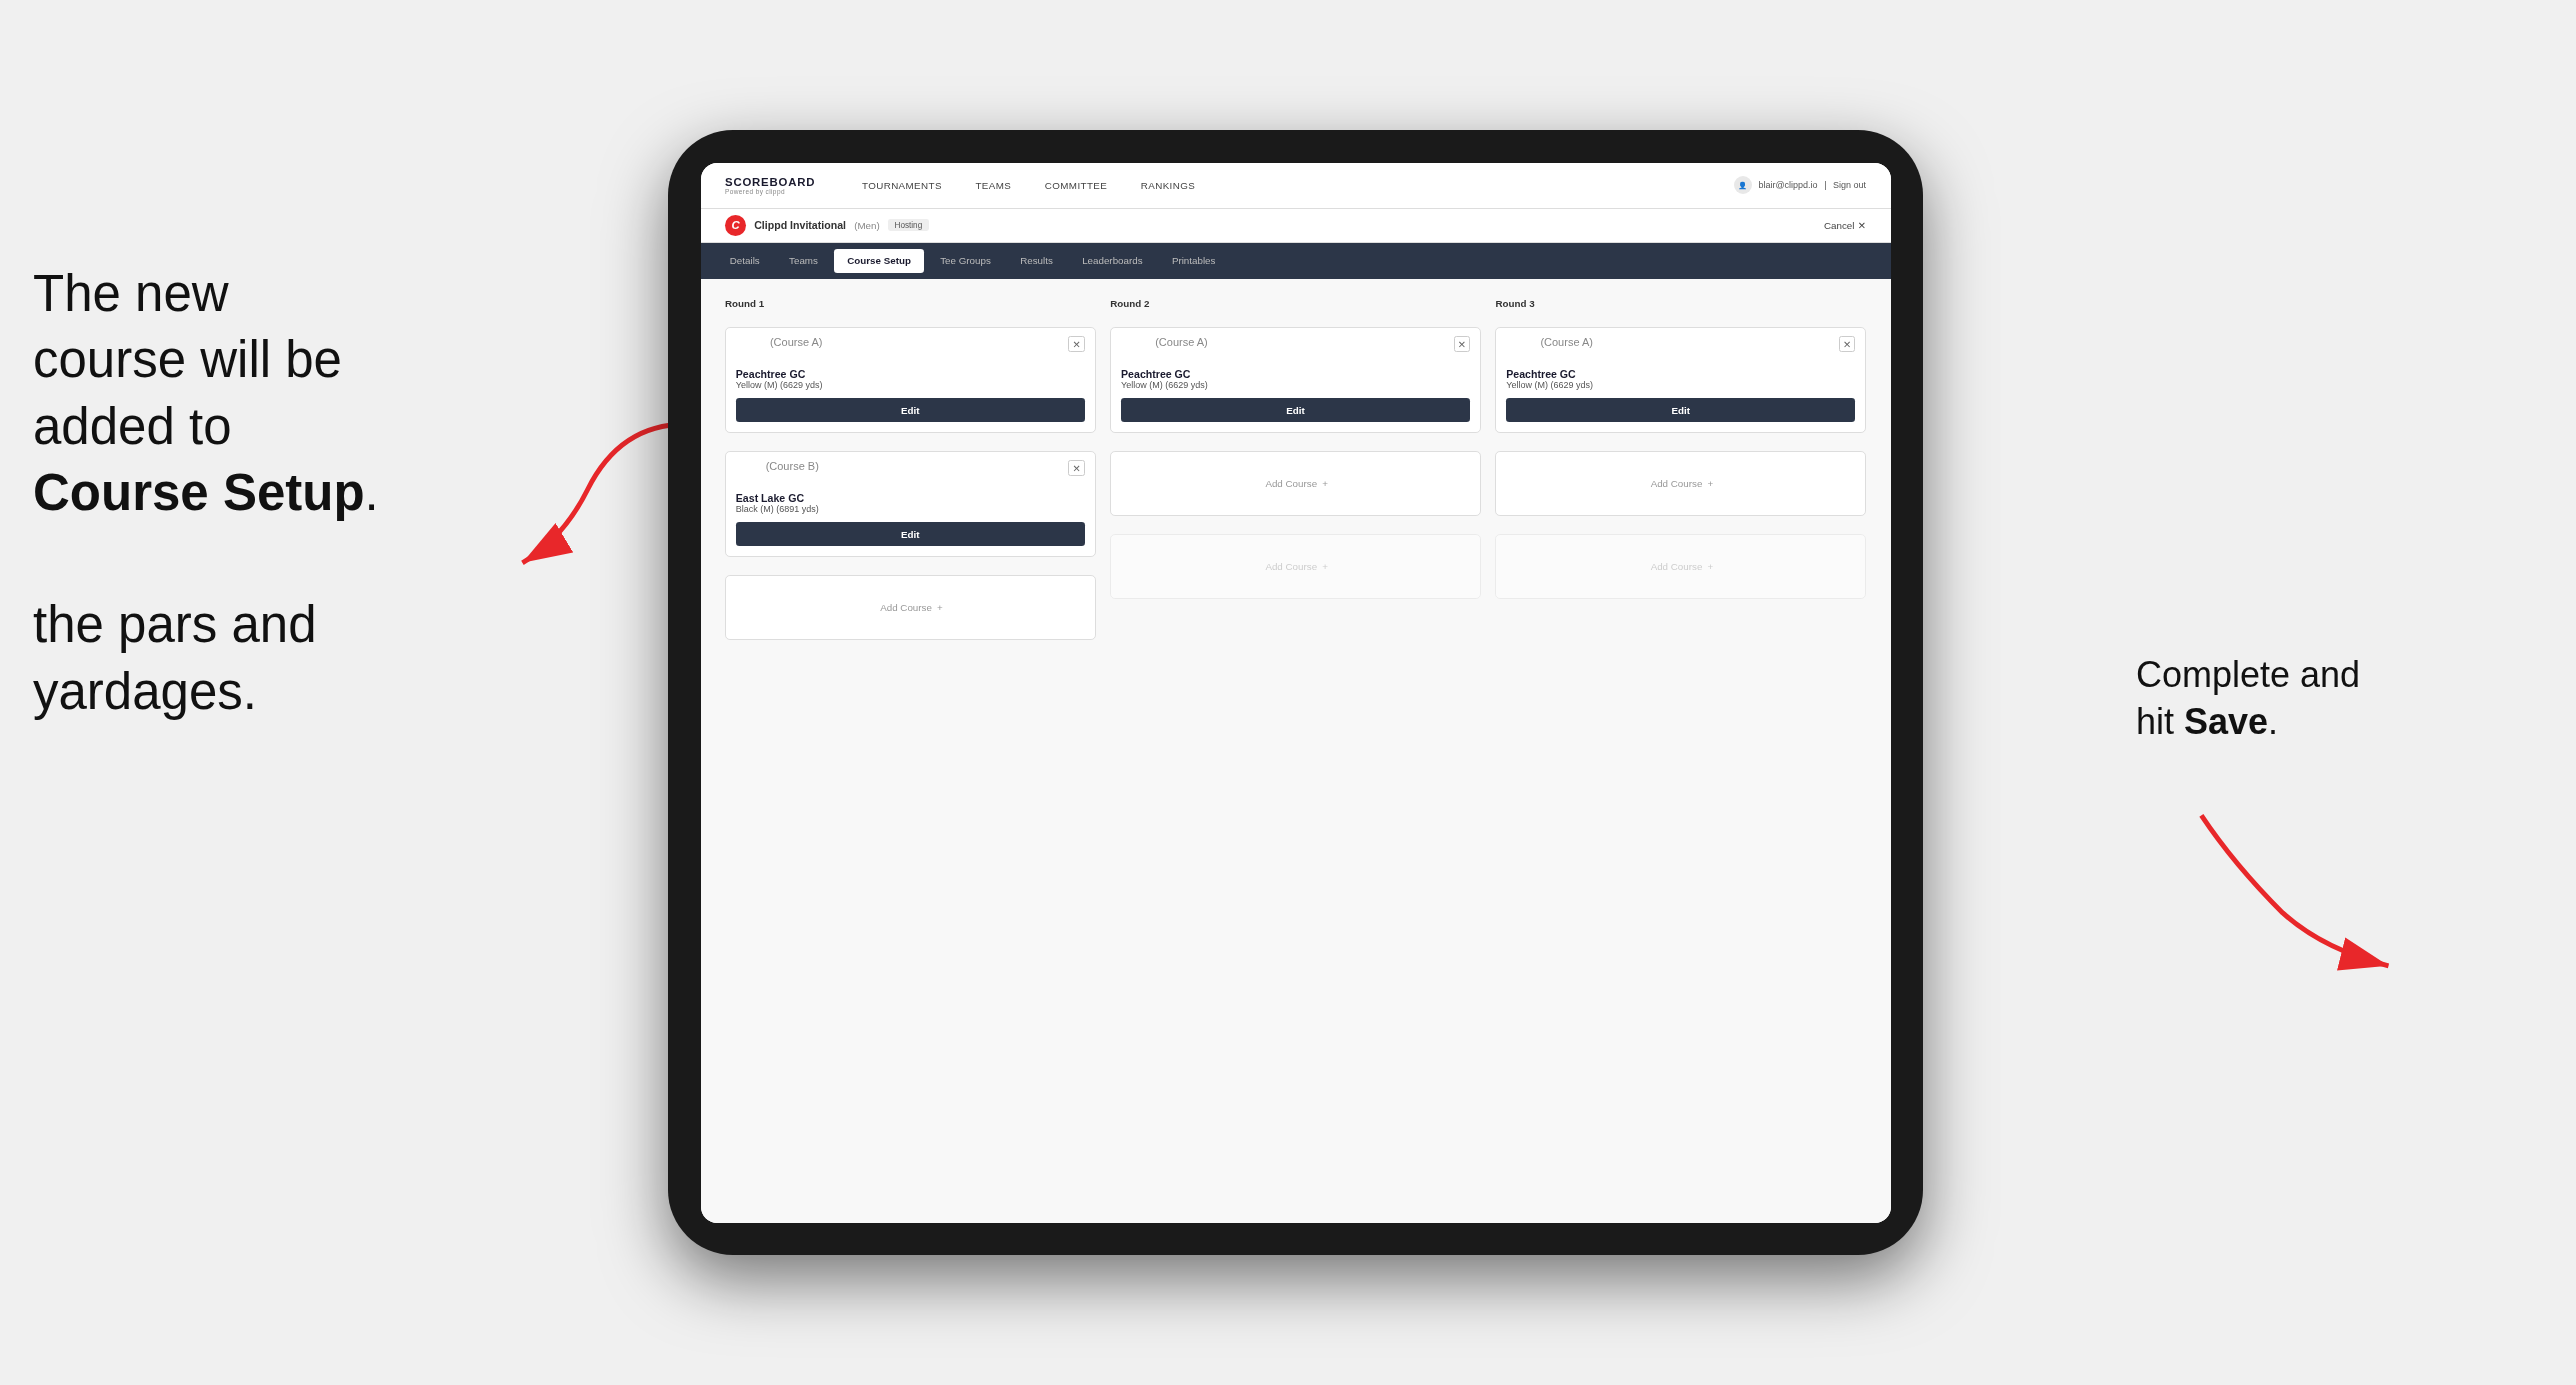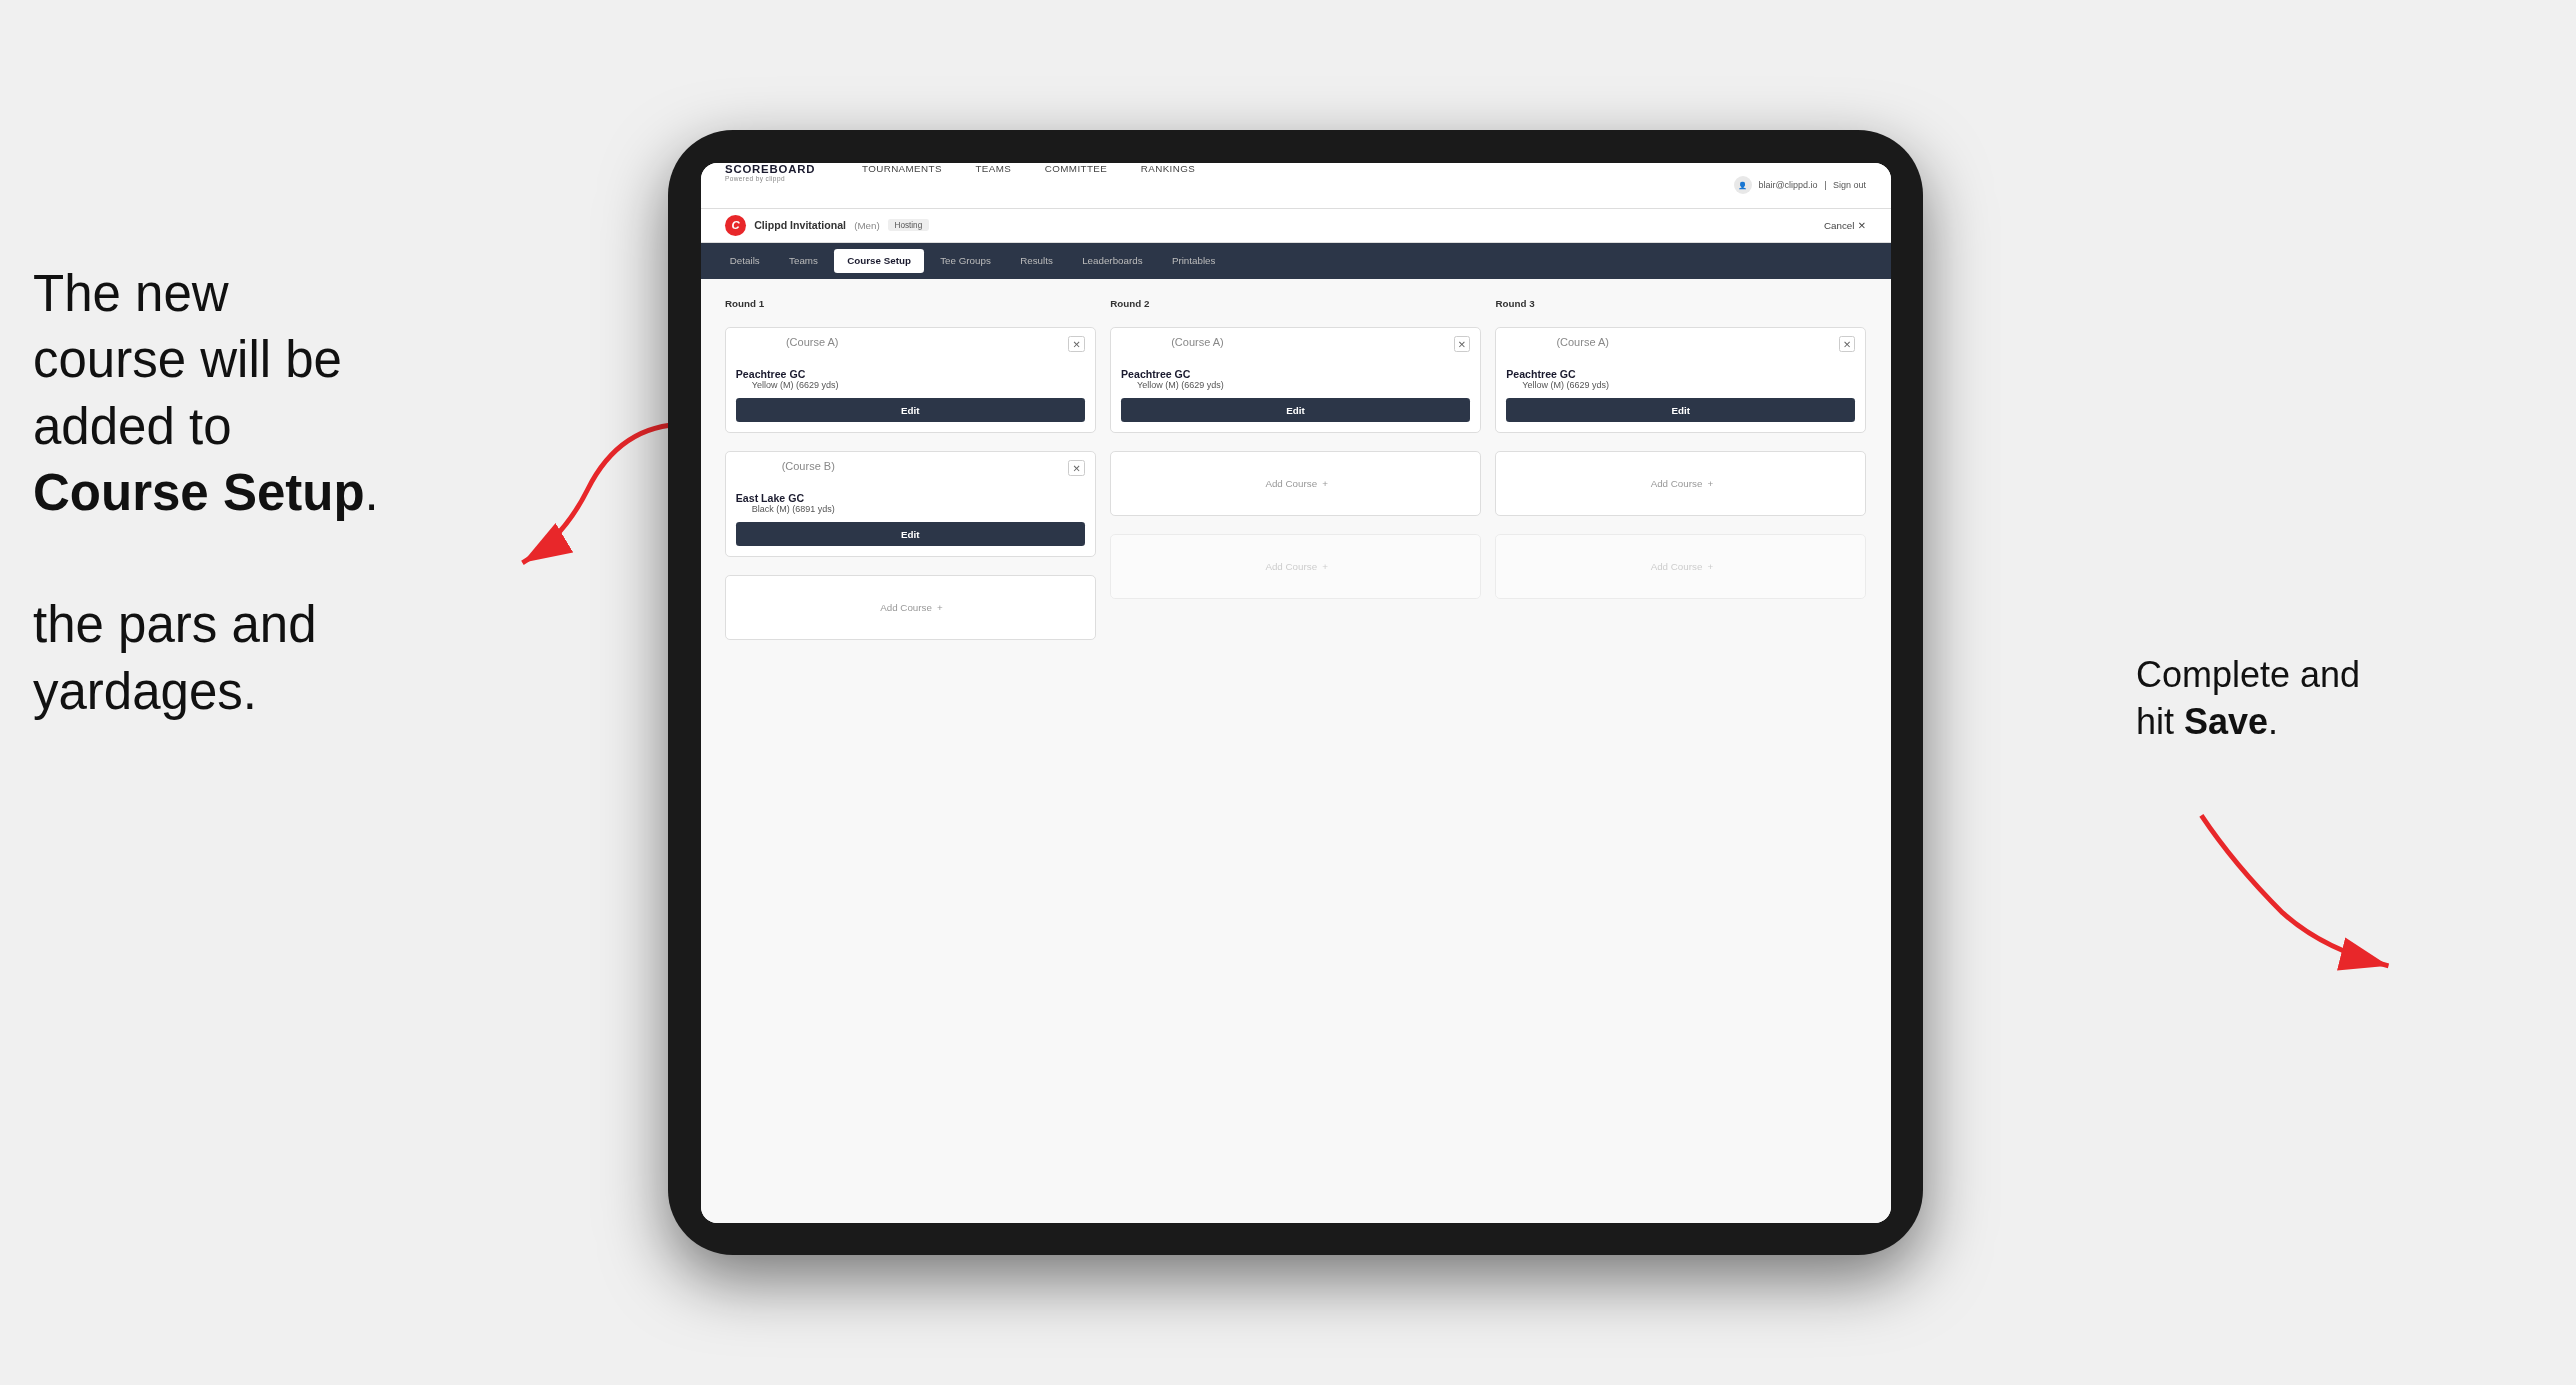--- a/index.html
+++ b/index.html
@@ -82,20 +82,21 @@
       flex-direction: column;
     }
 
     
     .top-nav {
       background: #ffffff;
       border-bottom: 0.8px solid #ddd;
       padding: 0 24.5px;
       height: 46px;
       display: flex;
+      align-items: center;
       gap: 24.5px;
     }
 
     .scoreboard-logo {
       display: flex;
       flex-direction: column;
       margin-right: 8.2px;
     }
 
     .scoreboard-logo .logo-top {
@@ -287,21 +288,20 @@
       font-size: 10.6px;
       font-weight: 700;
       color: #1a1a2e;
       margin-top: 20px;
     }
 
     .course-tee {
       font-size: 9px;
       color: #555;
       margin-bottom: 8.2px;
-      margin-left: 16px;
     }
 
     .course-delete-btn {
       width: 16.3px;
       height: 16.3px;
       border: 0.8px solid #ccc;
       border-radius: 2.4px;
       background: #fff;
       cursor: pointer;
       display: flex;

